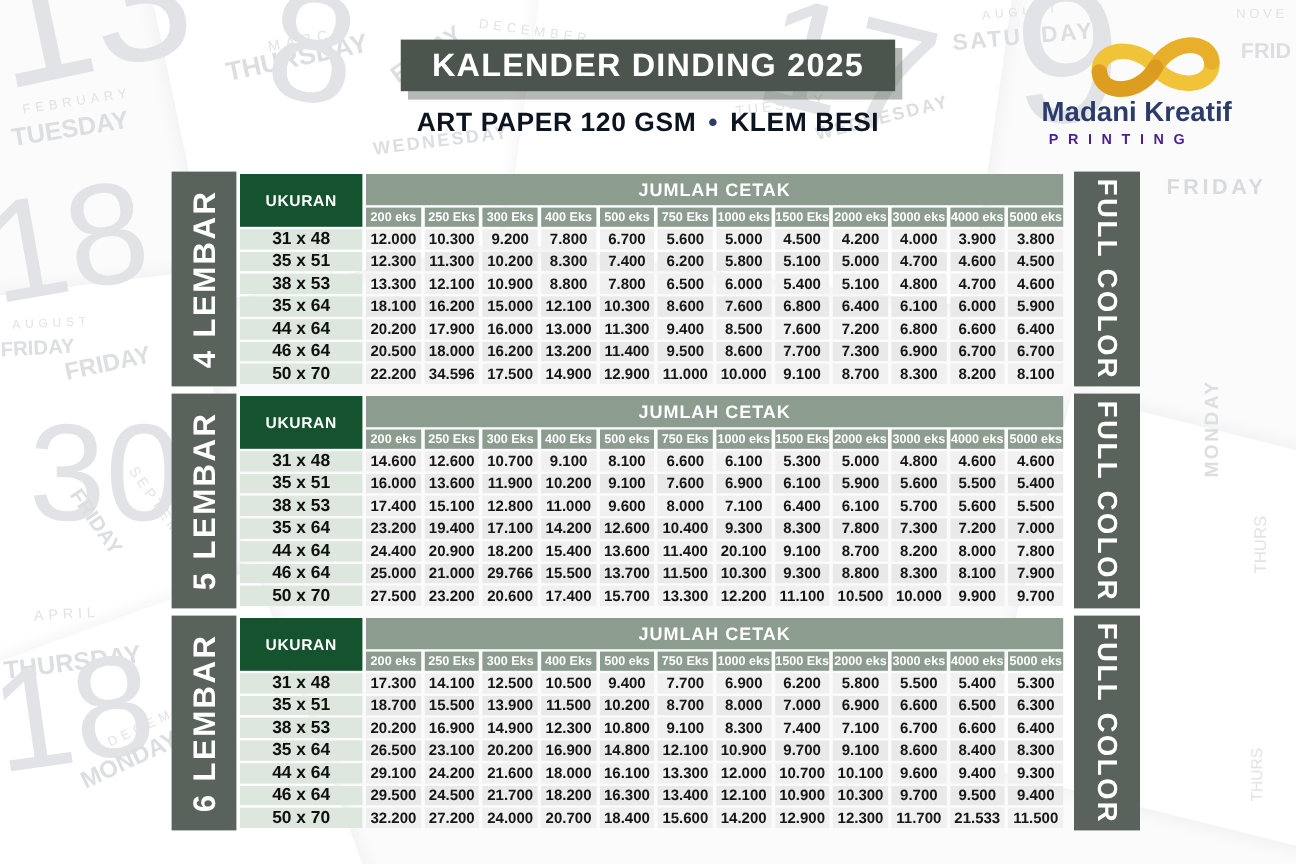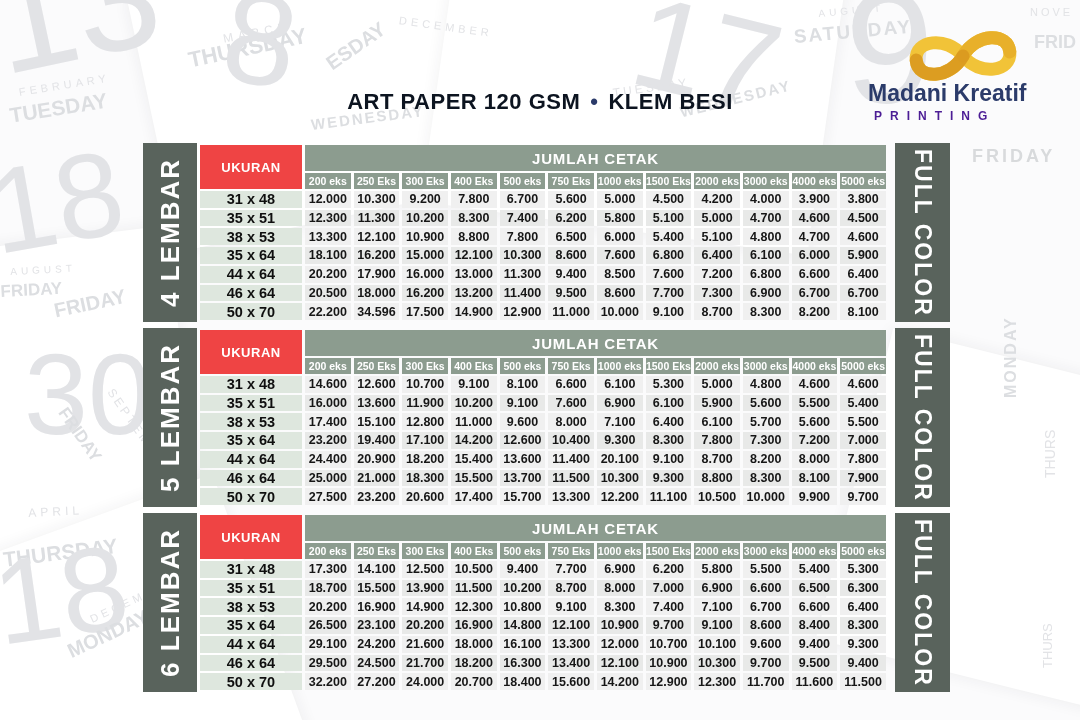--- a/index.html
+++ b/index.html
@@ -33,21 +33,21 @@
   .section{display:flex;height:179px;}
   .band{background:#59635c;color:#fff;display:flex;align-items:center;justify-content:center;flex:none;}
   .band-left{width:54px;}
   .band-right{width:55px;margin-left:6px;}
   .band-left span{writing-mode:vertical-rl;transform:rotate(180deg);font-weight:bold;font-size:26px;letter-spacing:2px;white-space:nowrap;}
   .band-right span{writing-mode:vertical-rl;font-weight:bold;font-size:23px;letter-spacing:2px;white-space:nowrap;}
   table{border-collapse:separate;border-spacing:3px 2px;table-layout:fixed;width:692px;height:179px;flex:none;}
   th,td{text-align:center;vertical-align:middle;padding:0;overflow:hidden;}
   .banner-cell{background:#8c9c8f;color:#fff;font-weight:bold;font-size:15px;letter-spacing:.8px;height:26px;}
   .qty-cell{background:#8c9c8f;color:#fff;font-weight:bold;font-size:10.5px;height:16px;}
-  .ukuran-cell{background:#ef4444;color:#fff;font-weight:bold;font-size:13px;letter-spacing:.5px;}
+  .ukuran-cell{background:#14532d;color:#fff;font-weight:bold;font-size:13px;letter-spacing:.5px;}
   .size-cell{background:#dee7de;color:#0f0f0f;font-weight:bold;font-size:14.5px;}
   .price-cell{color:#161616;font-weight:bold;font-size:12.5px;}
   tbody tr:nth-child(odd) .price-cell{background:#f0f0f0;}
   tbody tr:nth-child(even) .price-cell{background:#e8e9e8;}
 </style>
 </head>
 <body>
 
 <div class="bg">
   <div class="bg-page" style="left:150px;top:-40px;width:330px;height:260px;transform:rotate(-12deg);"></div>
@@ -84,20 +84,21 @@
     <span class="bg-word" style="left: 1042px; top: 478px; font-size: 14px; transform: rotate(-90deg);">THURS</span>
     <span class="bg-word" style="left: 28px; top: 506px; font-size: 12px; letter-spacing: 4px; transform: rotate(-3deg);">APRIL</span>
     <span class="bg-word b" style="left: 2px; top: 548px; font-size: 21px; transform: rotate(-7deg);">THURSDAY</span>
     <span class="bg-word" style="left: -15px; top: 535px; font-size: 120px; transform: rotate(-8deg);">18</span>
     <span class="bg-word" style="left: 88px; top: 614px; font-size: 11px; letter-spacing: 4px; transform: rotate(-25deg);">DECEMBER</span>
     <span class="bg-word b" style="left: 64px; top: 642px; font-size: 20px; transform: rotate(-25deg);">MONDAY</span>
     <span class="bg-word" style="left: 1040px; top: 668px; font-size: 13px; transform: rotate(-90deg);">THURS</span>
   </div>
 
 <div class="content">
+  <div class="badge">KALENDER DINDING 2025</div>
 
   <div class="subtitle"><span>ART PAPER 120 GSM</span><span class="dot">•</span><span>KLEM BESI</span></div>
 
   <div class="logo">
     <svg width="150" height="58" viewBox="0 0 150 58">
       <g fill="none" stroke-linecap="round" transform="rotate(-5 75 30)">
         <path d="M75 30 C60 8, 28 10, 28 30 C28 50, 60 52, 75 30 C90 8, 122 10, 122 30 C122 50, 90 52, 75 30 Z" stroke="#f1c338" stroke-width="13"></path>
         <path d="M75 30 C90 8, 122 10, 122 30" stroke="#e8b02a" stroke-width="13"></path>
         <path d="M28 30 C28 50, 60 52, 75 30" stroke="#d9991f" stroke-width="13" opacity="0.9"></path>
       </g>
@@ -372,21 +373,21 @@
               <td class="price-cell">9.100</td>
               <td class="price-cell">8.700</td>
               <td class="price-cell">8.200</td>
               <td class="price-cell">8.000</td>
               <td class="price-cell">7.800</td>
             </tr>
             <tr>
               <td class="size-cell">46 x 64</td>
               <td class="price-cell">25.000</td>
               <td class="price-cell">21.000</td>
-              <td class="price-cell">18.300</td>
+              <td class="price-cell">29.766</td>
               <td class="price-cell">15.500</td>
               <td class="price-cell">13.700</td>
               <td class="price-cell">11.500</td>
               <td class="price-cell">10.300</td>
               <td class="price-cell">9.300</td>
               <td class="price-cell">8.800</td>
               <td class="price-cell">8.300</td>
               <td class="price-cell">8.100</td>
               <td class="price-cell">7.900</td>
             </tr>
@@ -547,21 +548,21 @@
               <td class="price-cell">32.200</td>
               <td class="price-cell">27.200</td>
               <td class="price-cell">24.000</td>
               <td class="price-cell">20.700</td>
               <td class="price-cell">18.400</td>
               <td class="price-cell">15.600</td>
               <td class="price-cell">14.200</td>
               <td class="price-cell">12.900</td>
               <td class="price-cell">12.300</td>
               <td class="price-cell">11.700</td>
-              <td class="price-cell">11.600</td>
+              <td class="price-cell">21.533</td>
               <td class="price-cell">11.500</td>
             </tr>
           </tbody>
         </table>
       <div class="band band-right">
           <span>FULL COLOR</span>
         </div>
     </section>
   </div>
 </div>

